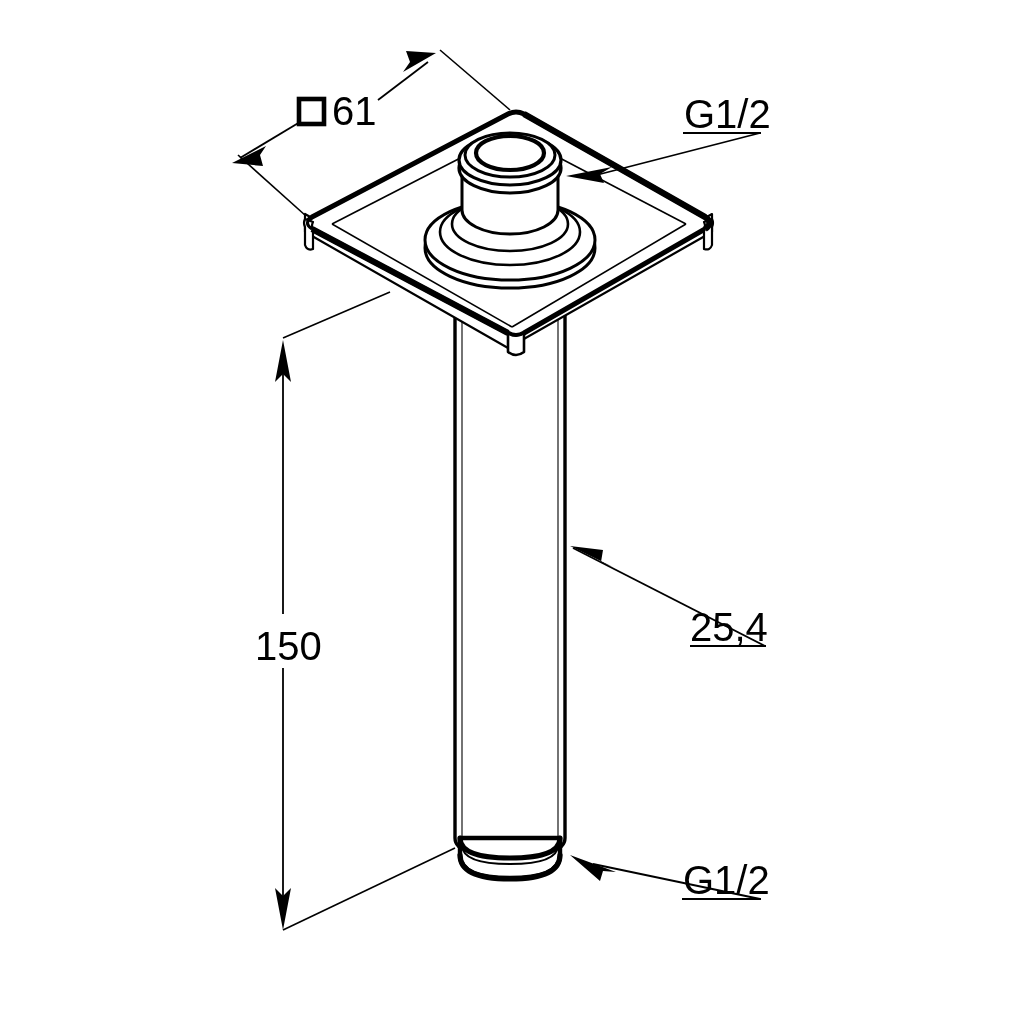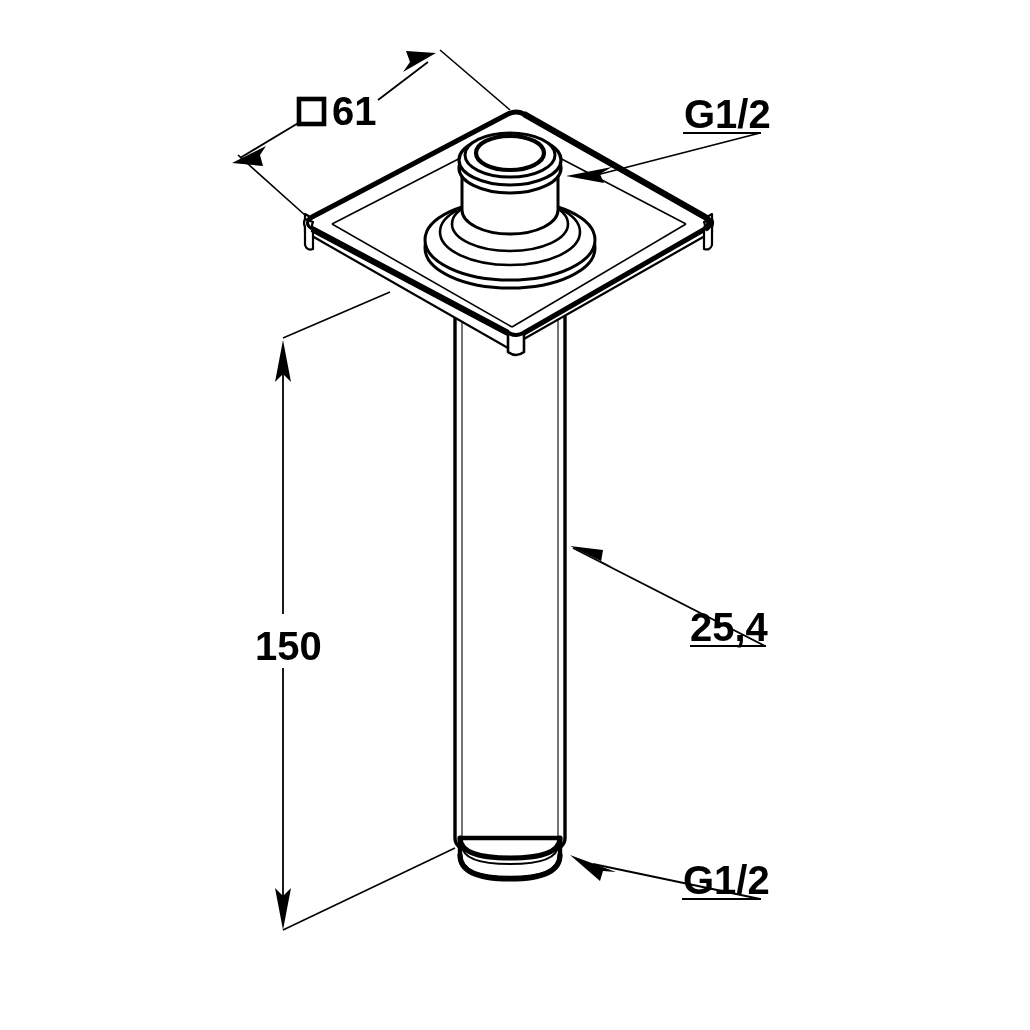--- a/index.html
+++ b/index.html
@@ -12,21 +12,20 @@
     width: 1030px;
     height: 1030px;
     font-family: "Liberation Sans", sans-serif;
     overflow: hidden;
   }
   #drawing-root {
     position: relative;
     width: 1030px;
     height: 1030px;
     background: #ffffff;
-    font-weight: bold;
   }
   #drawing-svg {
     position: absolute;
     top: 0;
     left: 0;
     width: 1030px;
     height: 1030px;
     display: block;
   }
   .dim-text {

